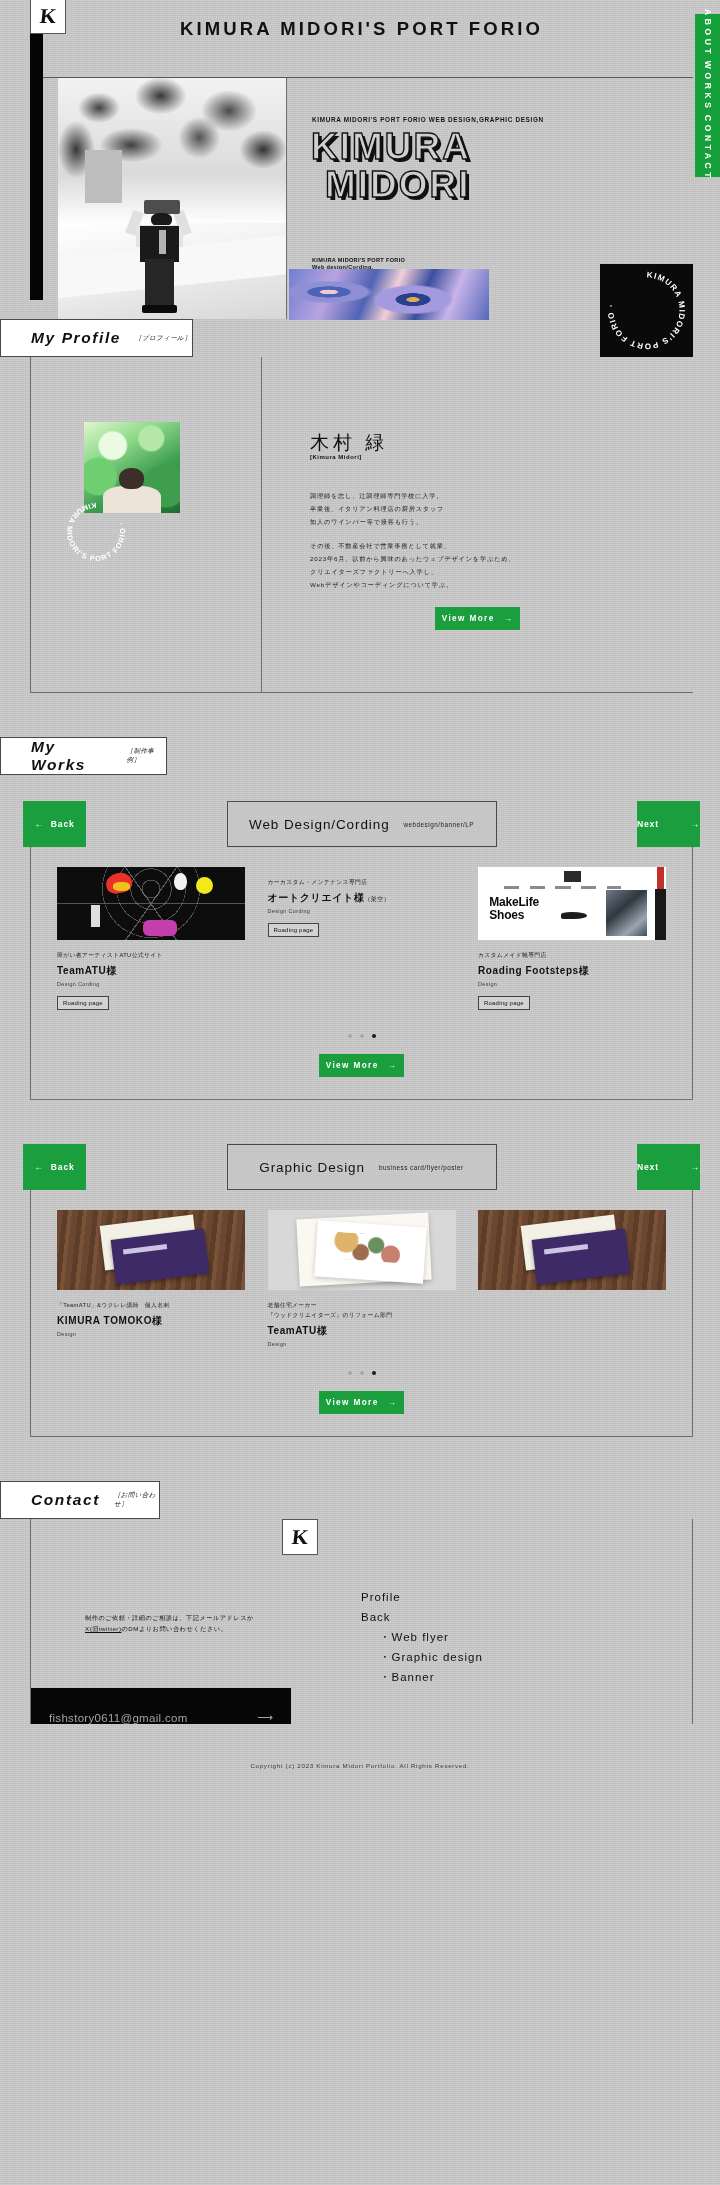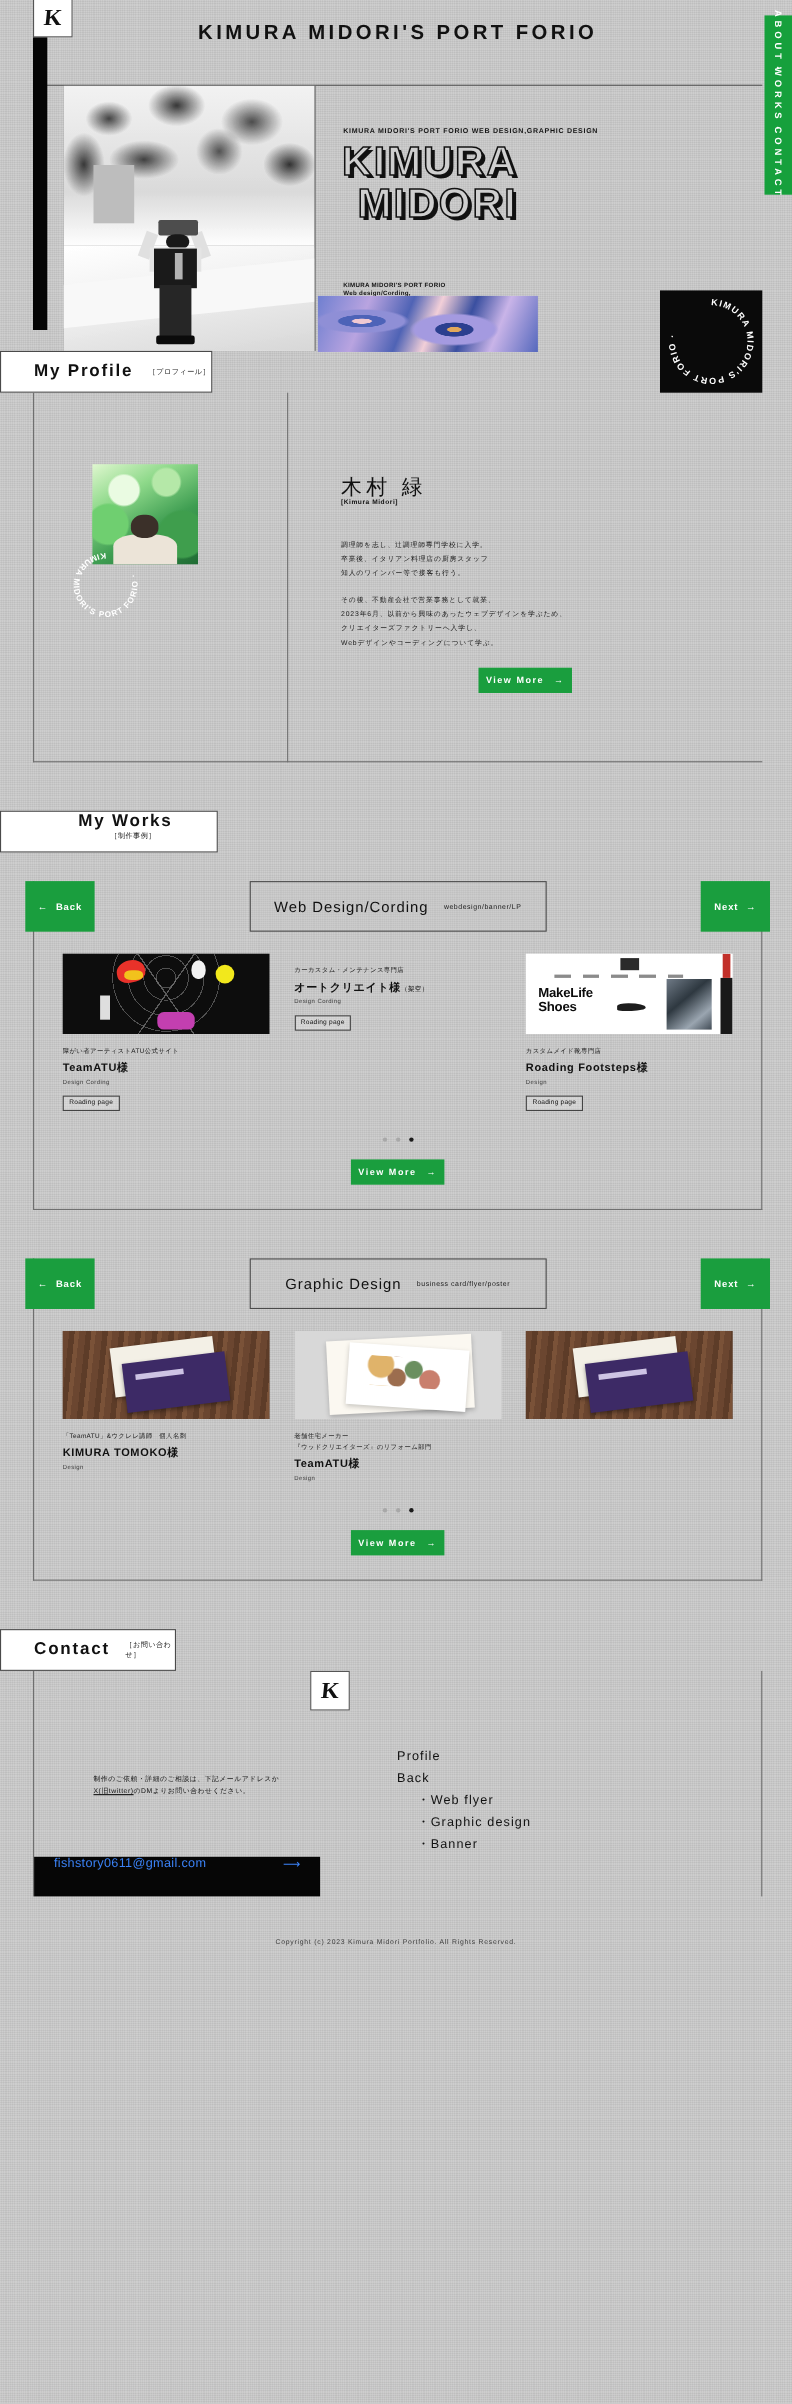--- a/index.html
+++ b/index.html
@@ -227,20 +227,21 @@
 
   
   .sec-tab {
     position: relative;
     background: #fff;
     border: 1px solid #4a4a4a;
     height: 38px;
     display: flex; align-items: center;
     padding-left: 30px;
     z-index: 4;
+    font-style: italic;
   }
   .sec-tab h2 {
     font-size: 15.5px; font-weight: 700; letter-spacing: 1.6px; color: #111;
   }
   .sec-tab .jp {
     margin-left: 14px; font-size: 6.5px; letter-spacing: .4px; color: #222;
   }
 
   
   .profile {
@@ -327,21 +328,21 @@
     position: absolute;
     width: 63px; height: 46px;
     background: #1a9e3e;
     color: #fff;
     display: flex; align-items: center; justify-content: center; gap: 7px;
     font-size: 8.6px; font-weight: 700; letter-spacing: .8px;
     cursor: pointer; border: none;
     font-family: "Liberation Sans", sans-serif;
   }
   .nav-btn.back { left: -8px; }
-  .nav-btn.next { right: -8px; }
+  .nav-btn.next { right: -8px; justify-content: space-between; }
   .cat-title {
     margin: 0 auto;
     width: 270px; height: 46px;
     border: 1px solid #4a4a4a;
     background: rgba(201,201,201,.25);
     display: flex; align-items: center; justify-content: center; gap: 14px;
   }
   .cat-title .t { font-size: 13.5px; font-weight: 400; letter-spacing: .9px; color:#111; }
   .cat-title .s { font-size: 6.3px; letter-spacing: .5px; color:#222; }
 
@@ -461,22 +462,22 @@
       linear-gradient(168deg, #6d7ed0 0%, #bda8e2 18%, #3f52ab 36%, #f0ccd6 50%, #caa35a 62%, #5b6cc0 78%, #2b3a8c 100%);
   }
   .footer-links {
     position: absolute; left: 330px; top: 68px;
     font-size: 11.5px; letter-spacing: 1px; color:#111; line-height: 20px;
   }
   .footer-links .sub { margin-left: 18px; }
   .email-bar {
     position: absolute; left: 0; bottom: 0;
     width: 260px; height: 36px;
-    background:#060606; color:#3b82f6;
-    display:flex; align-items:flex-start; justify-content:space-between;
+    background:#060606; color:#a3a3a3;
+    display:flex; align-items:flex-end; justify-content:space-between;
     padding: 0 18px 0 18px;
   }
   .email-bar .addr { font-size: 11.5px; letter-spacing: .3px; }
   .email-bar .arr { font-size: 11px; }
   .copyright {
     text-align:center;
     font-size: 6.2px;
     letter-spacing: .7px;
     color:#3a3a3a;
     padding-top: 38px;
@@ -585,21 +586,21 @@
         <button class="btn-green">
           <span>View More</span>
           <span>→</span>
         </button>
       </div>
     </div>
   </div>
 
   <div class="spacer-md"></div>
 
-  <div class="sec-tab" style="width:198px;flex-direction:column;">
+  <div class="sec-tab" style="width:167px;">
     <h2>My Works</h2>
     <span class="jp">［制作事例］</span>
   </div>
 
   <div class="spacer-sm"></div>
 
   <div class="works-block">
     <div class="cat-row">
       <button class="nav-btn back">
         <span>←</span>

